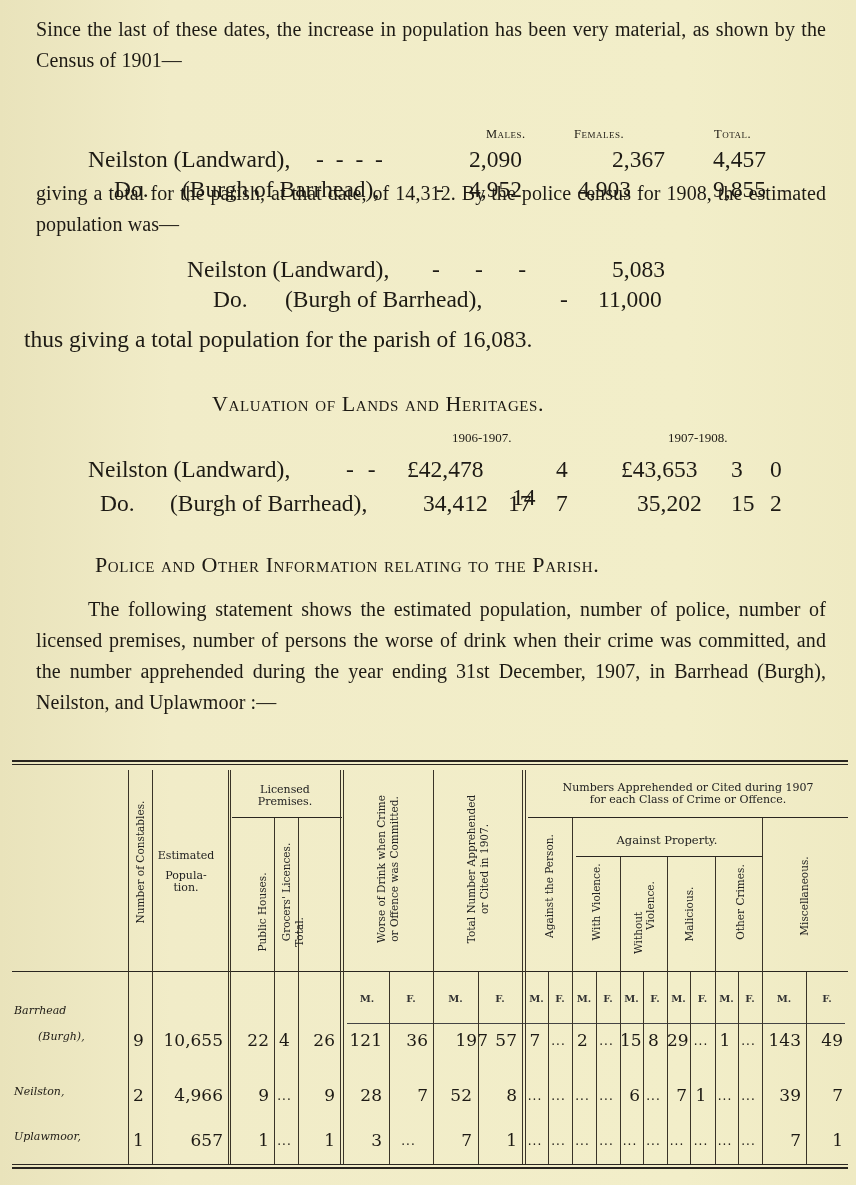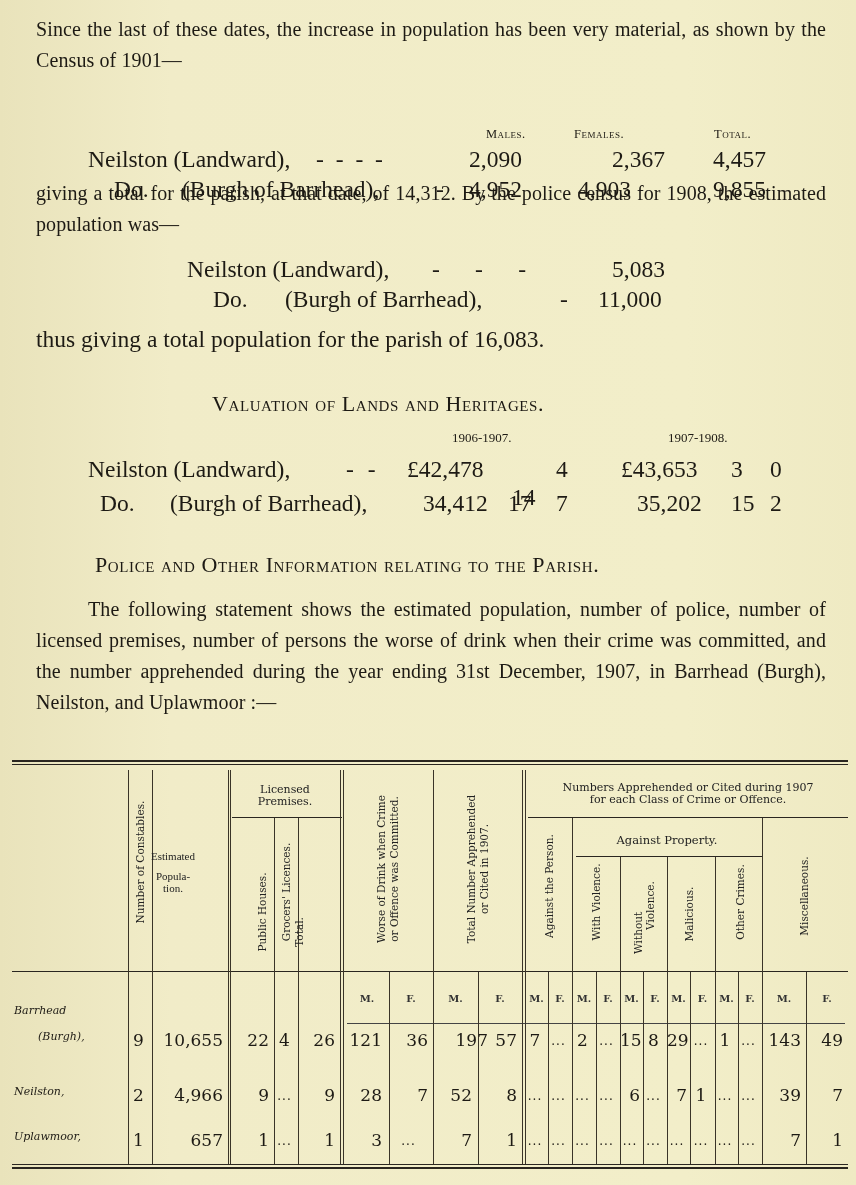--- a/index.html
+++ b/index.html
@@ -51,21 +51,21 @@
 <div class="p" style="top:178px;">giving a total for the parish, at that date, of 14,312. By the police census for 1908, the estimated population was—</div>
 
 <div class="abs t23" style="left:187px;top:256px;">Neilston (Landward),</div>
 <div class="abs t23" style="left:432px;top:256px;white-space:pre;">-      -      -</div>
 <div class="abs t23" style="left:612px;top:256px;">5,083</div>
 <div class="abs t23" style="left:213px;top:286px;">Do.</div>
 <div class="abs t23" style="left:285px;top:286px;">(Burgh of Barrhead),</div>
 <div class="abs t23" style="left:560px;top:286px;">-</div>
 <div class="abs t23" style="left:598px;top:286px;">11,000</div>
 
-<div class="abs t23" style="left:36px;top:326px;">thus giving a total population for the parish of 16,083.</div>
+<div class="abs t23" style="left:24px;top:326px;">thus giving a total population for the parish of 16,083.</div>
 
 <div class="abs heading" style="left:212px;top:391px;">Valuation of Lands and Heritages.</div>
 <div class="abs yr" style="left:452px;top:430px;">1906-1907.</div>
 <div class="abs yr" style="left:668px;top:430px;">1907-1908.</div>
 
 <div class="abs t23" style="left:88px;top:456px;">Neilston (Landward),</div>
 <div class="abs t23" style="left:346px;top:456px;letter-spacing:4px;">-  -</div>
 <div class="abs t23" style="left:407px;top:456px;">£42,478</div>
 <div class="abs t23" style="left:512px;top:456px;margin-top:28px;">14</div>
 <div class="abs t23" style="left:556px;top:456px;">4</div>
@@ -120,21 +120,21 @@
   <div class="vl" style="left:608px;top:97px;height:307px;"></div>
   <div class="vl" style="left:631px;top:212px;height:192px;"></div>
   <div class="vl" style="left:655px;top:97px;height:307px;"></div>
   <div class="vl" style="left:678px;top:212px;height:192px;"></div>
   <div class="vl" style="left:703px;top:97px;height:307px;"></div>
   <div class="vl" style="left:726px;top:212px;height:192px;"></div>
   <div class="vl" style="left:750px;top:58px;height:346px;"></div>
   <div class="vl" style="left:794px;top:212px;height:192px;"></div>
 
   <div class="rot" style="left:58px;top:96px;width:140px;">Number of Constables.</div>
-  <div class="hd" style="left:123px;top:90px;width:76px;font-family:Liberation Serif, serif;">
+  <div class="hd" style="left:136px;top:90px;width:76px;">
     <div>Estimated</div>
     <div style="margin-top:8px;">Popula-</div>
     <div>tion.</div>
   </div>
   <div class="hd" style="left:220px;top:24px;width:106px;">
     <div>Licensed</div>
     <div>Premises.</div>
   </div>
   <div class="rot" style="left:200px;top:146px;width:100px;">Public Houses.</div>
   <div class="rot" style="left:224px;top:126px;width:100px;">Grocers' Licences.</div>

